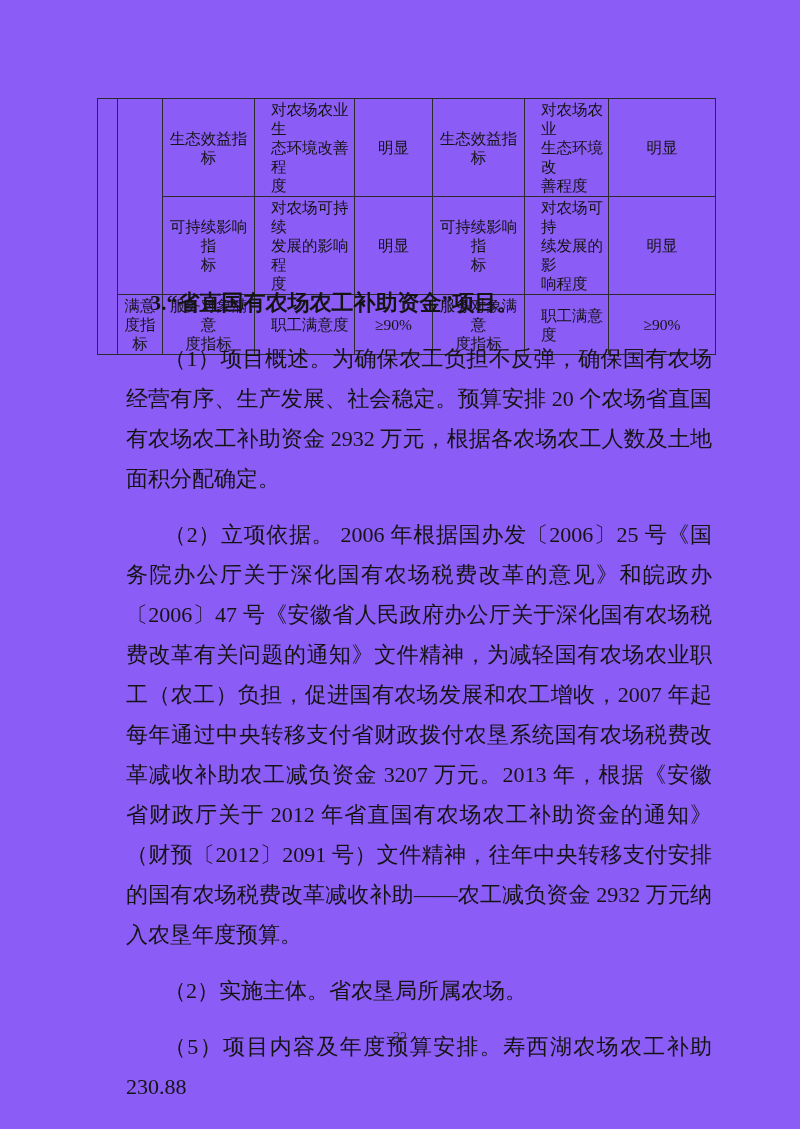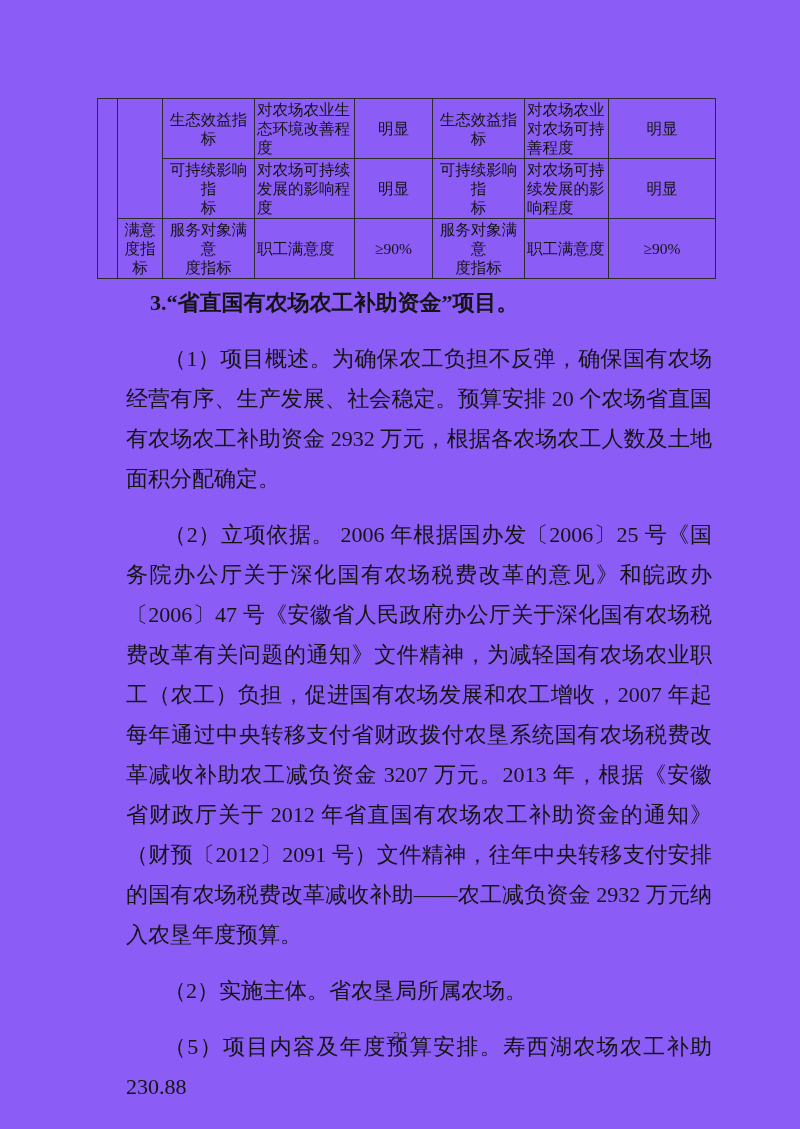--- a/index.html
+++ b/index.html
@@ -27,21 +27,21 @@
     font-size: 15.5px;
     line-height: 19px;
     text-align: center;
     vertical-align: middle;
     padding: 1px 0;
     white-space: pre-line;
     color: #141414;
   }
   table.indicator-table td.desc {
     text-align: left;
-    padding-left: 2px;
+    padding-left: 16px;
     margin-left: 48px;
   }
   tr.row-1 { height: 58px; }
   tr.row-2 { height: 58px; font-family: Liberation Serif, serif; }
   tr.row-3 { height: 56px; }
 
   
   .body-text {
     position: absolute;
     left: 110px;
@@ -94,21 +94,21 @@
       <tr class="row-1">
         <td rowspan="3"></td>
         <td rowspan="2"></td>
         <td>生态效益指标</td>
         <td class="desc">对农场农业生
 态环境改善程
 度</td>
         <td>明显</td>
         <td>生态效益指标</td>
         <td class="desc">对农场农业
-对农场可持
+生态环境改
 善程度</td>
         <td>明显</td>
       </tr>
       <tr class="row-2">
         <td>可持续影响指
 标</td>
         <td class="desc">对农场可持续
 发展的影响程
 度</td>
         <td>明显</td>

